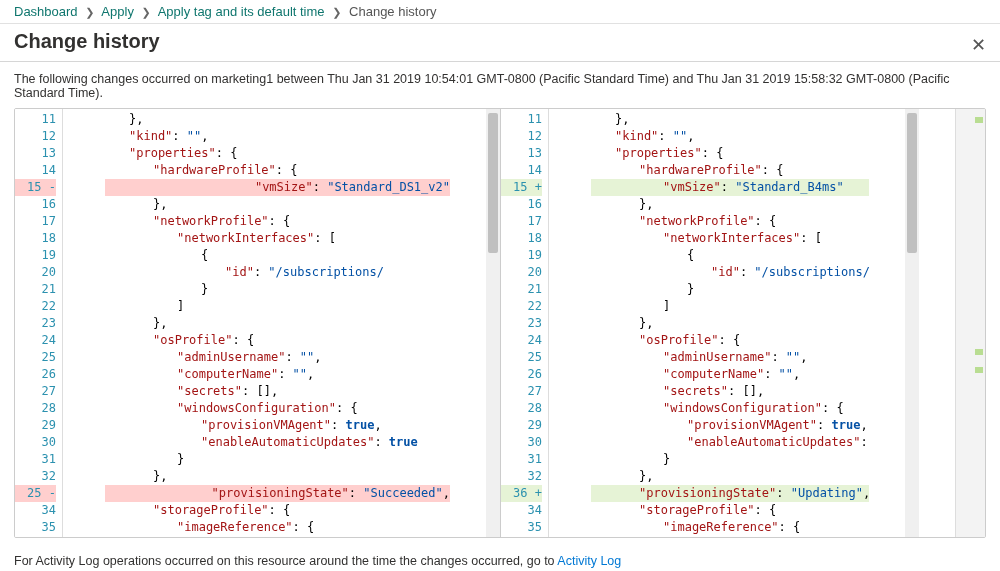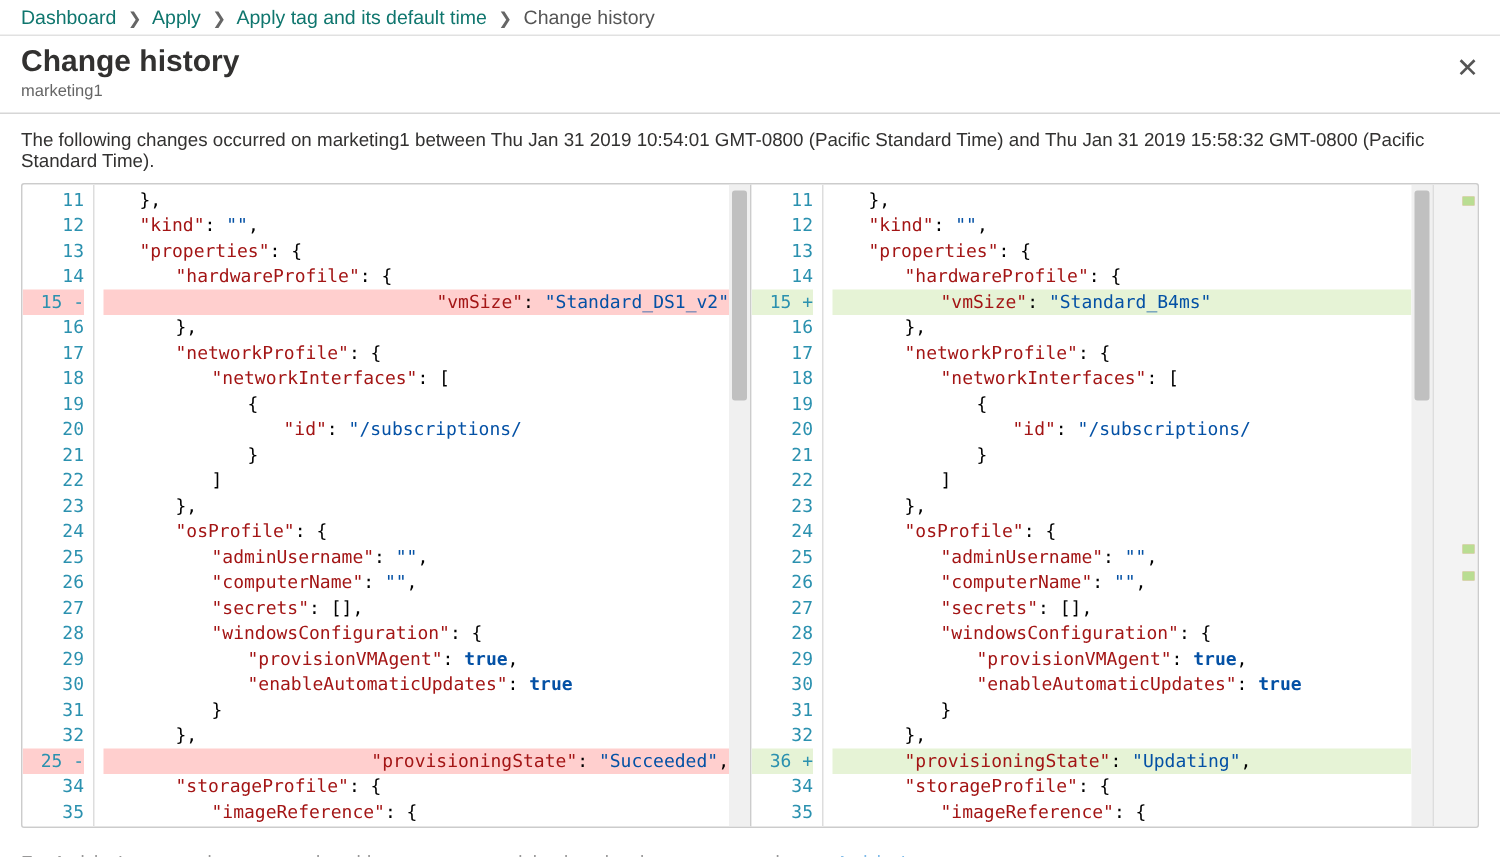--- a/index.html
+++ b/index.html
@@ -49,20 +49,21 @@
       font-family: Consolas, Menlo, monospace;
       font-size: 12px;
       position: relative;
       overflow: hidden;
     }
     .pane {
       flex: 1 1 50%;
       display: flex;
       overflow: hidden;
       position: relative;
+      gap: 36px;
     }
     .pane + .pane { border-left: 1px solid #ccc; }
 
     .gutter {
       width: 48px; flex: 0 0 48px;
       background: #fff;
       text-align: right;
       padding-right: 6px;
       color: #2b91af;
       border-right: 1px solid #ddd;
@@ -121,21 +122,20 @@
   <span class="sep">❯</span>
   <a href="#">Apply</a>
   <span class="sep">❯</span>
   <a href="#">Apply tag and its default time</a>
   <span class="sep">❯</span>
   <span class="current">Change history</span>
 </nav>
 
 <div class="panel-header">
   <h1>Change history</h1>
-  <div class="subtitle">marketing1</div>
   <button class="panel-close">
     <span>✕</span>
   </button>
 </div>
 
 <div class="desc">The following changes occurred on marketing1 between Thu Jan 31 2019 10:54:01 GMT-0800 (Pacific Standard Time) and Thu Jan 31 2019 15:58:32 GMT-0800 (Pacific Standard Time).</div>
 
 <div class="diff-wrap">
 
   <div class="pane">

